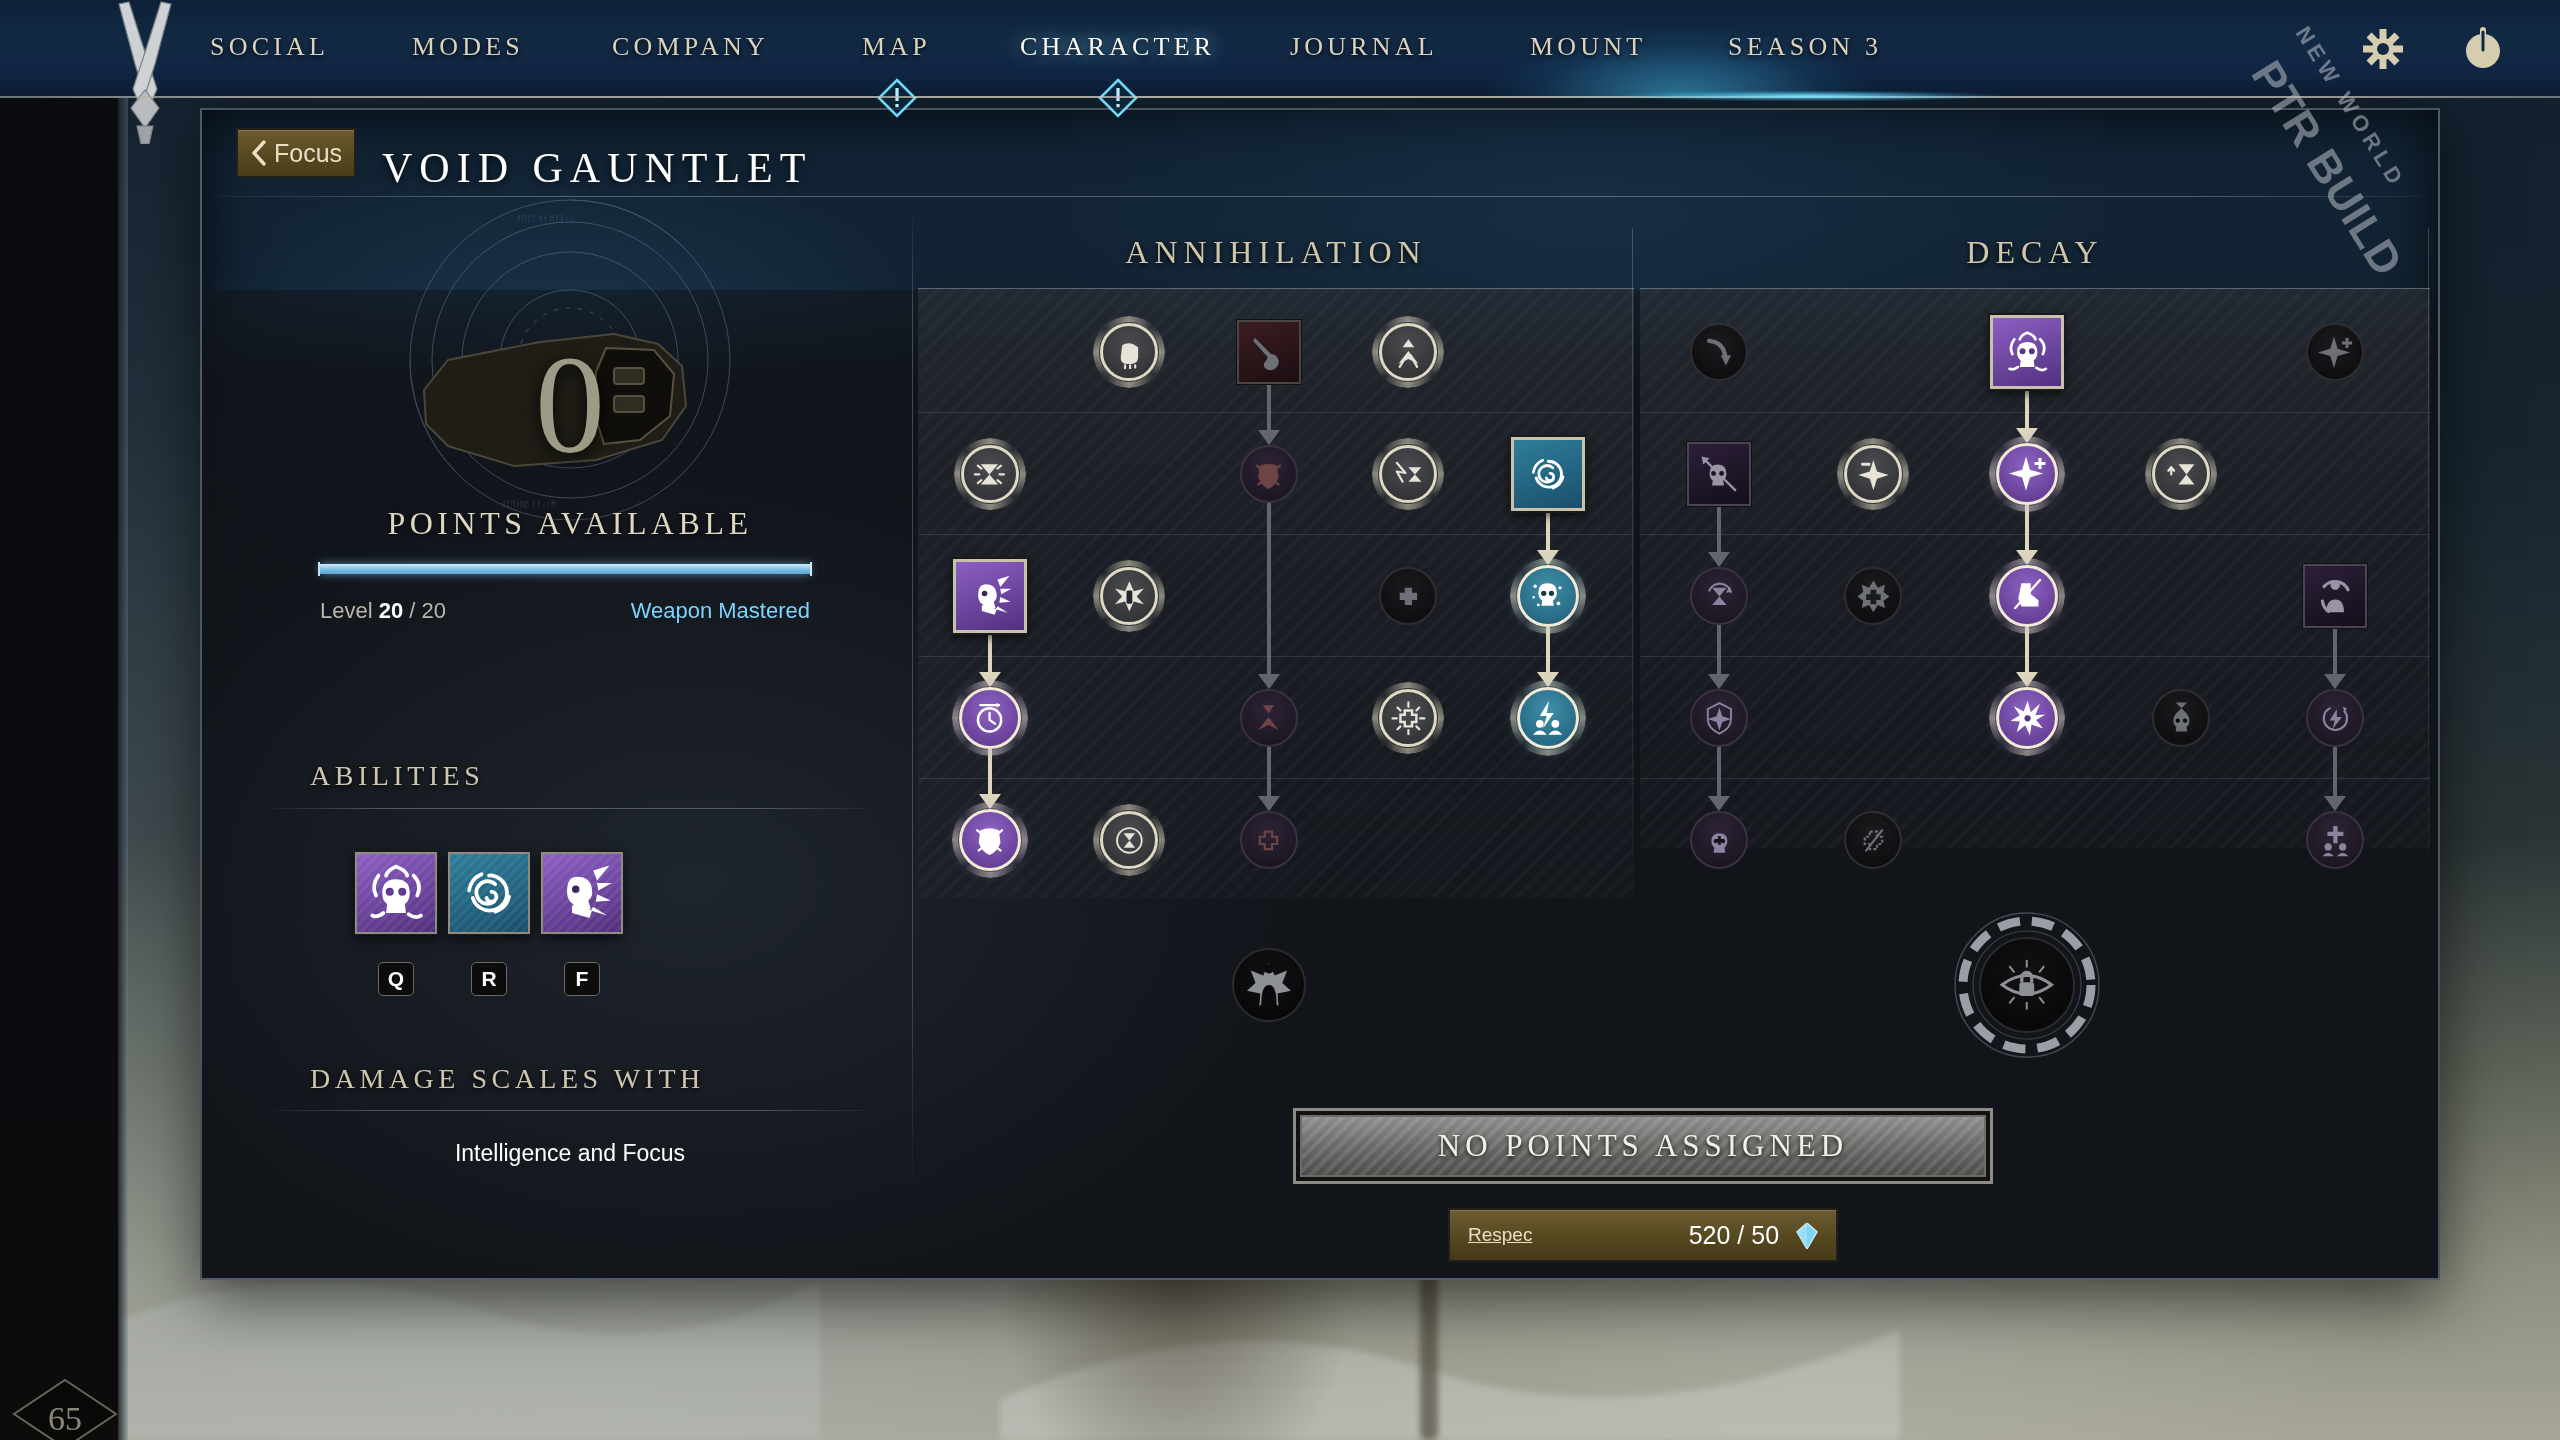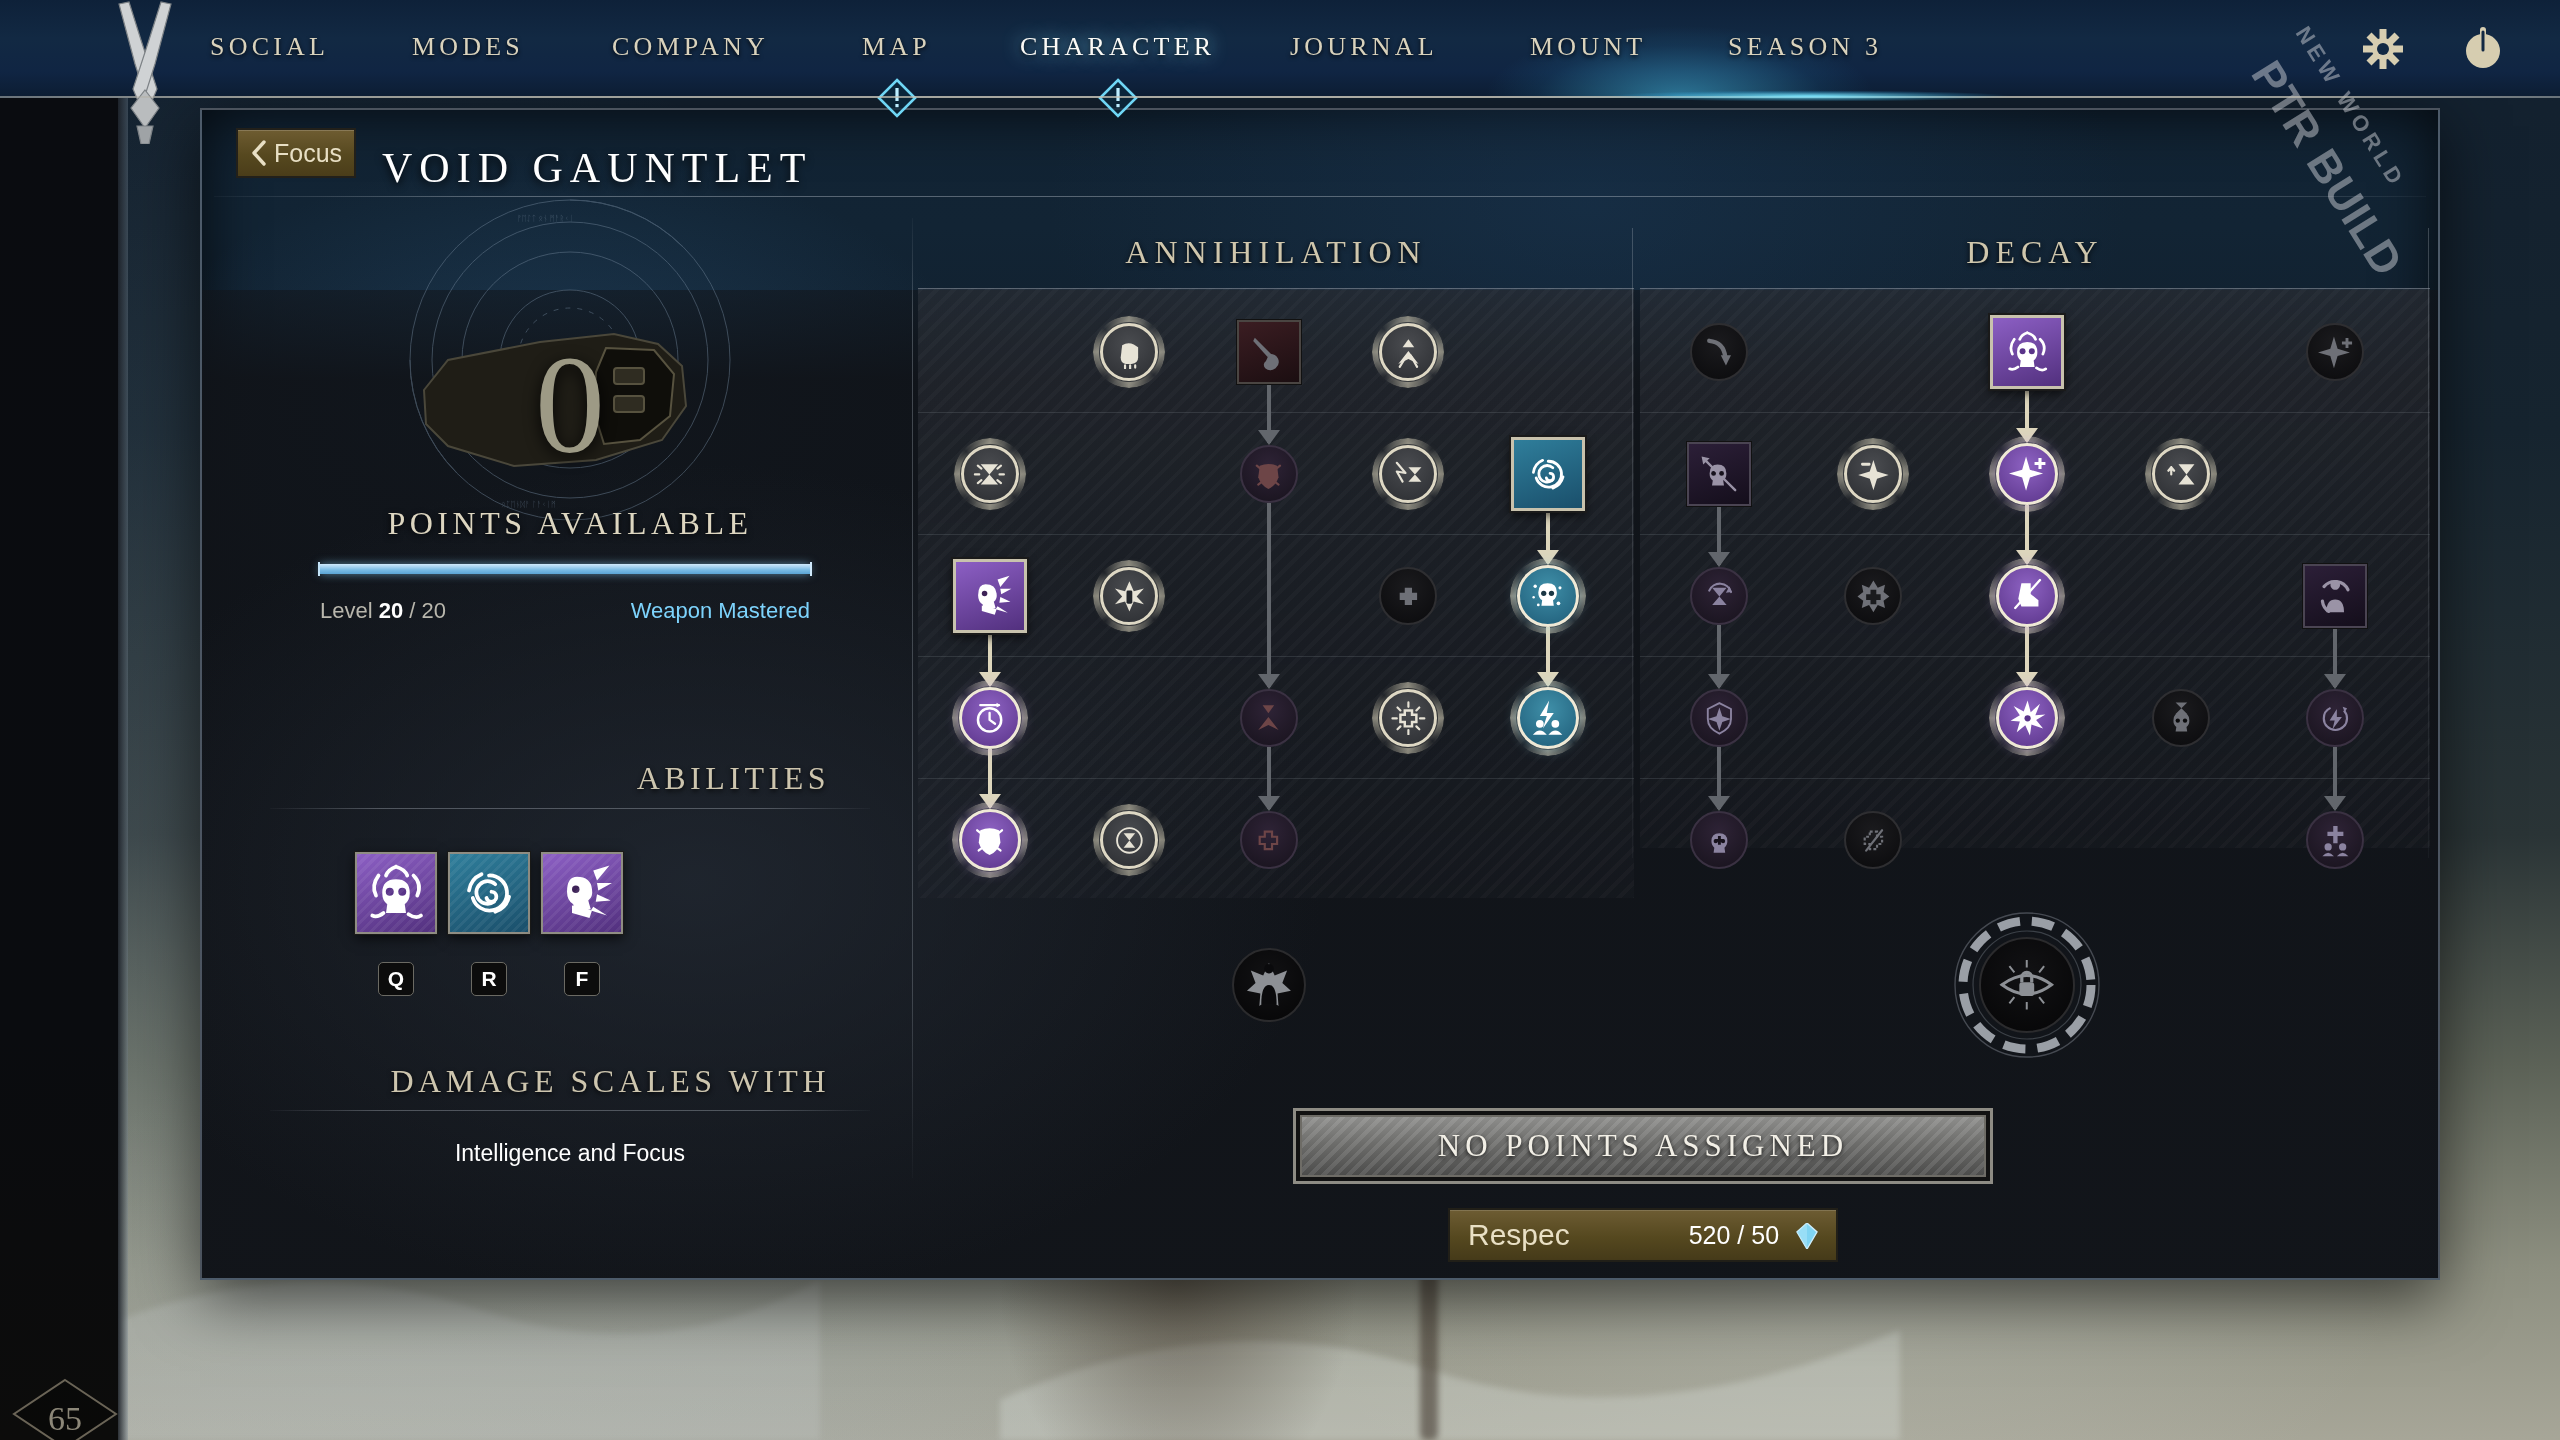--- a/index.html
+++ b/index.html
@@ -92,22 +92,22 @@
     background:linear-gradient(180deg,#cfe9fb,#79bbe4 60%,#5aa4d4);
     box-shadow:0 0 10px rgba(130,200,240,.6);}
   #xpcapL,#xpcapR{position:absolute;top:0;width:2px;height:14px;background:#cfe9fb;}
   #xpcapL{left:-2px;} #xpcapR{right:-2px;}
   #lvltext{position:absolute;left:320px;top:598px;z-index:26;
     font-family:"Liberation Sans",sans-serif;font-size:22px;color:#b9b7ad;}
   #lvltext b{color:#fff;font-weight:bold;}
   #masteredtext{position:absolute;left:510px;top:598px;width:300px;text-align:right;z-index:26;
     font-family:"Liberation Sans",sans-serif;font-size:22px;color:#7dd3fc;}
 
-  .sectiontitle{position:absolute;z-index:26;text-align:right;
-    font-size:32px;letter-spacing:4.5px;color:#cdc5ae;text-shadow:0 2px 5px rgba(0,0,0,.9);}
+  .sectiontitle{position:absolute;z-index:26;text-align:left;
+    font-size:28px;letter-spacing:4.5px;color:#cdc5ae;text-shadow:0 2px 5px rgba(0,0,0,.9);}
   .sectionrule{position:absolute;z-index:26;height:1px;
     background:linear-gradient(90deg,rgba(150,160,170,.04),rgba(165,172,182,.40) 18%,rgba(165,172,182,.40) 82%,rgba(150,160,170,.04));}
 
   .abilslot{position:absolute;width:82px;height:82px;z-index:27;cursor:pointer;
     border:2px solid #8f8d83;box-shadow:0 0 0 1px #1a1a18, 0 4px 12px rgba(0,0,0,.7);}
   .abilslot .gloss{position:absolute;inset:0;
     background:repeating-linear-gradient(135deg,rgba(255,255,255,.06) 0 3px,rgba(255,255,255,0) 3px 7px);}
   .keycap{position:absolute;z-index:27;width:36px;height:34px;border-radius:5px;
     background:#0c0c0c;border:1px solid #6b6a63;display:flex;align-items:center;justify-content:center;
     font-family:"Liberation Sans",sans-serif;font-size:21px;color:#fff;font-weight:bold;}
@@ -171,21 +171,21 @@
     border:3px solid #8e8c84;padding:4px;background:#121212;}
   #statusbar .inner{width:100%;height:100%;border:2px solid #6e6c66;
     background:repeating-linear-gradient(135deg,rgba(255,255,255,.10) 0 4px,rgba(255,255,255,0) 4px 9px),
       linear-gradient(180deg,#8d8d8b 0%,#6d6d6b 45%,#4c4c4b 100%);
     display:flex;align-items:center;justify-content:center;}
   #statusbar .inner span{font-size:31px;letter-spacing:5px;color:#f2efe6;text-shadow:0 2px 4px rgba(0,0,0,.85);}
   #respec{position:absolute;left:1448px;top:1208px;width:390px;height:54px;z-index:30;cursor:pointer;
     background:linear-gradient(180deg,#6d5c33 0%,#55481f 55%,#453a19 100%);
     border:2px solid #211f18;display:flex;align-items:center;padding:0 18px;
     box-shadow:inset 0 1px 0 rgba(255,255,255,.15);}
-  #respec .lbl{font-family:"Liberation Sans",sans-serif;font-size:30px;color:#e9e0c5;}
+  #respec .lbl{font-family:"Liberation Sans",sans-serif;font-size:19px;color:#e9e0c5;text-decoration:underline;}
   #respec .val{margin-left:auto;font-family:"Liberation Sans",sans-serif;font-size:25px;color:#fff;}
   .gemicon{display:inline-block;width:22px;height:26px;margin-left:10px;vertical-align:-5px;}
   svg{display:block;}
 </style>
 </head>
 <body>
 
 <div id="scene">
   <svg class="snowblur" style="left:1000px;top:1150px;width:900px;height:290px" viewBox="0 0 900 290">
     <path d="M0 250 Q220 150 430 220 T900 180 L900 290 L0 290Z" fill="rgba(215,220,215,.35)"></path>

